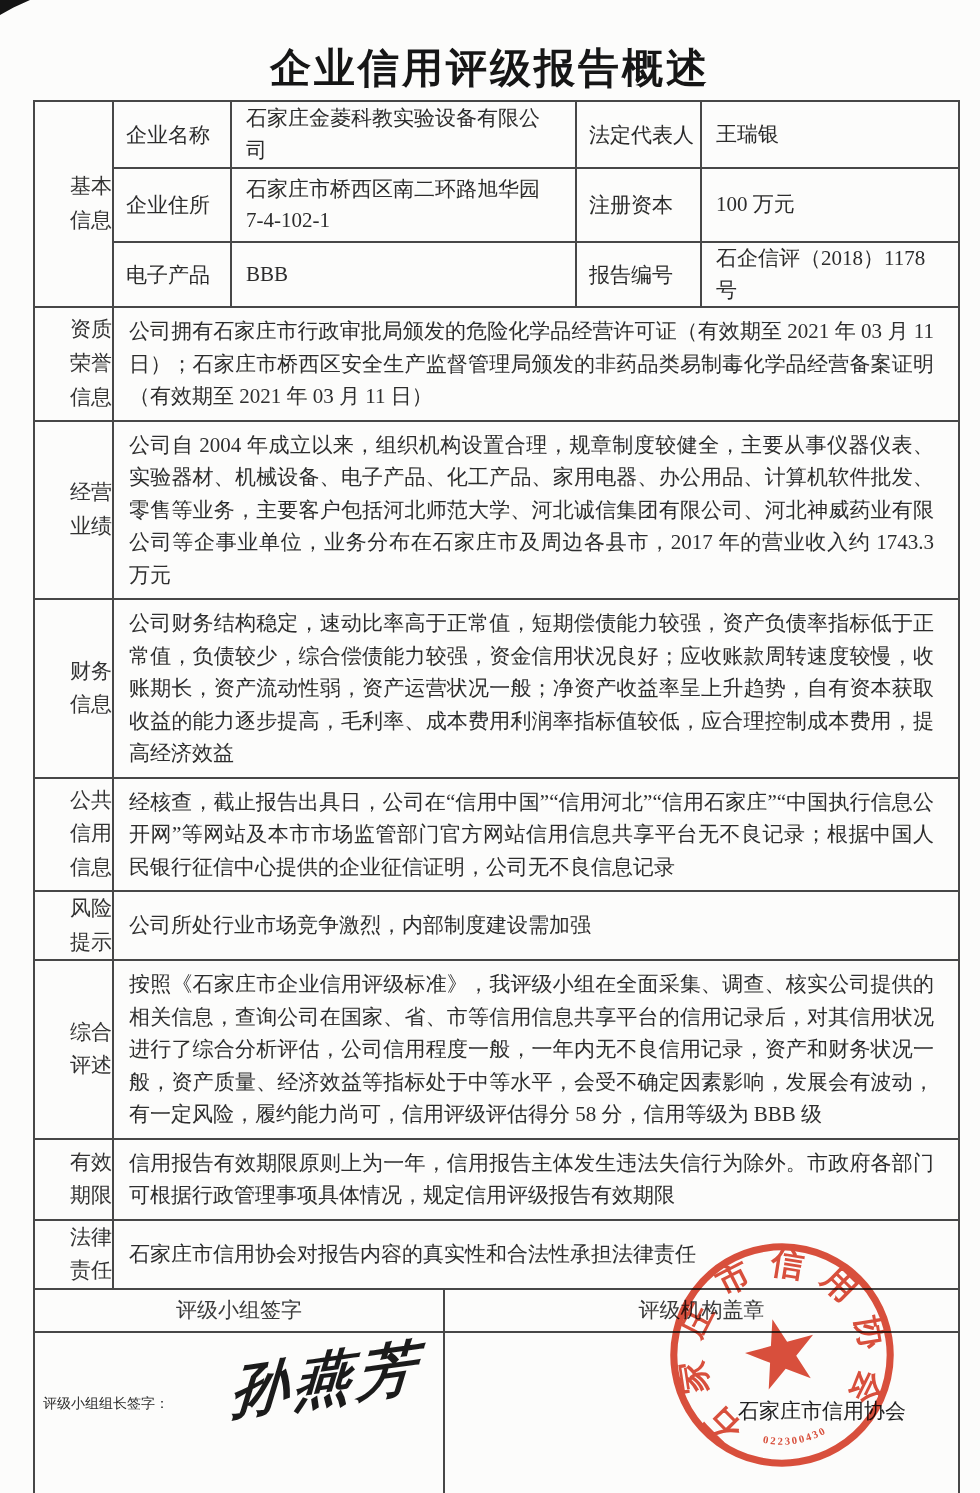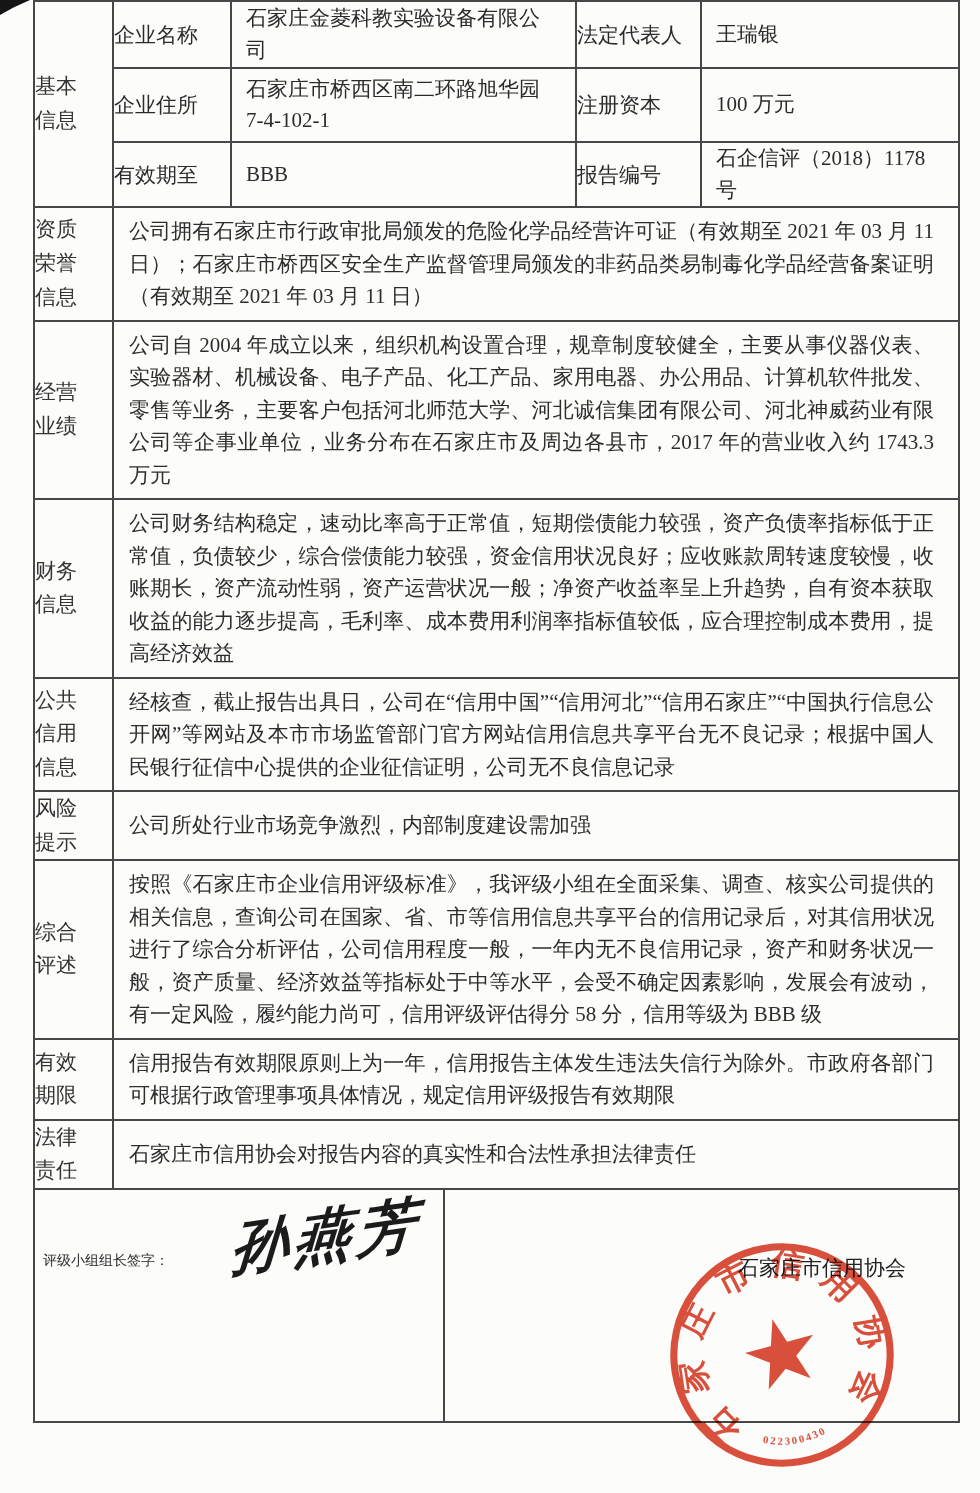--- a/index.html
+++ b/index.html
@@ -17,24 +17,24 @@
   h1.title {
     margin-top:36px; height:64px; line-height:64px;
     text-align:center; font-size:41px; font-weight:bold;
     letter-spacing:3px; color:#161616;
   }
   table { border-collapse:collapse; table-layout:fixed; }
   table.main { margin-left:33px; width:925px; }
   table.foot { margin-left:33px; margin-top:-2px; width:925px; }
   td { border:2px solid #474747; font-size:21px; vertical-align:middle; }
   td.vlabel {
-    text-align:left; white-space:pre-line; line-height:1.6;
+    text-align:right; white-space:pre-line; line-height:1.6;
     color:#333;
   }
-  td.f { }
+  td.f { padding-left:12px; }
   td.v { padding-left:14px; padding-right:8px; white-space:pre-line; line-height:1.5; }
   td.para {
     text-align:justify; padding:7px 24px 7px 15px;
     line-height:32.5px; color:#2d2d2d;
   }
   td.fh { text-align:center; color:#3a3a3a; }
   td.bigcell { position:relative; vertical-align:top; }
   .abs { position:absolute; white-space:nowrap; }
   .sign-label { left:8px; top:62px; font-size:14px; }
   .sig-script {
@@ -50,20 +50,21 @@
   .stamp text { font-family:"Liberation Serif","DejaVu Serif",serif; }
   .ring-text { font-size:46px; font-weight:bold; letter-spacing:24px; }
   .code-text { font-size:15px; font-weight:bold; letter-spacing:3px; }
 </style>
 </head>
 <body>
 
 <div class="page">
   <div class="corner-mark"></div>
 
+  <h1 class="title">企业信用评级报告概述</h1>
 
   <table class="main">
     <colgroup>
       <col style="width:79px">
         <col style="width:118px">
         <col style="width:345px">
         <col style="width:125px">
         <col style="width:258px">
     </colgroup>
     <tbody>
@@ -77,21 +78,21 @@
       <td class="v">王瑞银</td>
     </tr>
     <tr style="height:74px">
       <td class="f">企业住所</td>
       <td class="v">石家庄市桥西区南二环路旭华园
 7-4-102-1</td>
       <td class="f">注册资本</td>
       <td class="v">100 万元</td>
     </tr>
     <tr style="height:62px">
-      <td class="f">有效期至</td>
+      <td class="f">电子产品</td>
       <td class="v">BBB</td>
       <td class="f">报告编号</td>
       <td class="v">石企信评（2018）1178
 号</td>
     </tr>
     <tr style="height:100px">
       <td class="vlabel">资质
 荣誉
 信息</td>
       <td class="para" colspan="4">公司拥有石家庄市行政审批局颁发的危险化学品经营许可证（有效期至 2021 年 03 月 11 日）；石家庄市桥西区安全生产监督管理局颁发的非药品类易制毒化学品经营备案证明（有效期至 2021 年 03 月 11 日）</td>
@@ -134,20 +135,24 @@
     </tr>
   </tbody>
     </table>
 
   <table class="foot">
     <colgroup>
         <col style="width:410px">
         <col style="width:515px">
       </colgroup>
     <tbody>
+        <tr style="height:43px">
+      <td class="fh">评级小组签字</td>
+      <td class="fh">评级机构盖章</td>
+    </tr>
     <tr style="height:233px">
       <td class="bigcell">
         <span class="abs sign-label">评级小组组长签字：</span>
         <span class="abs sig-script">孙燕芳</span>
 
       </td>
       <td class="bigcell">
         <span class="abs stamp-org">石家庄市信用协会</span>
 
       </td>

